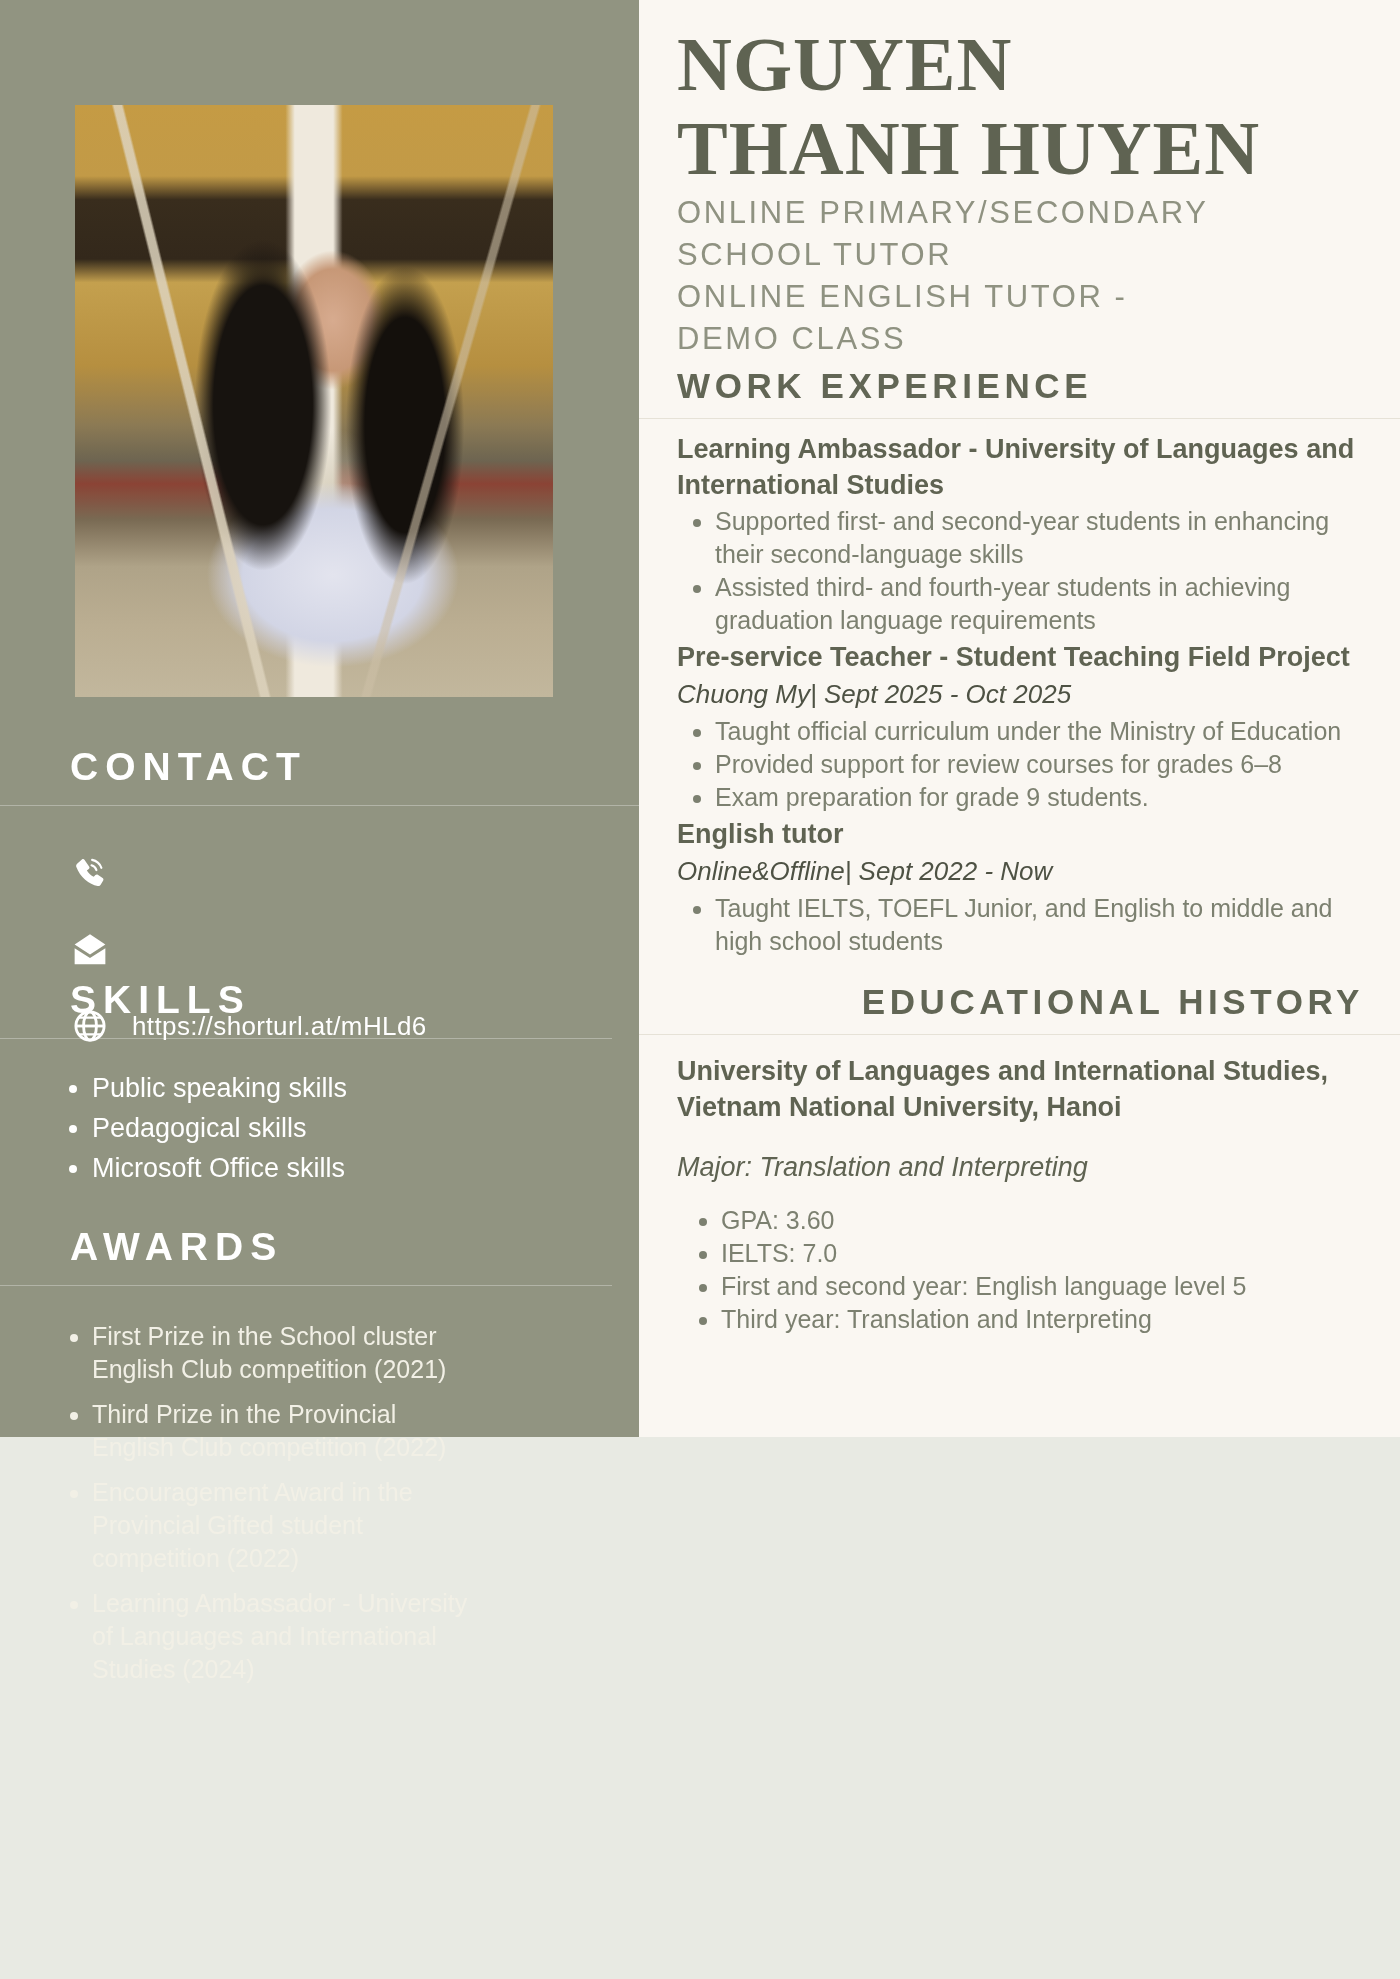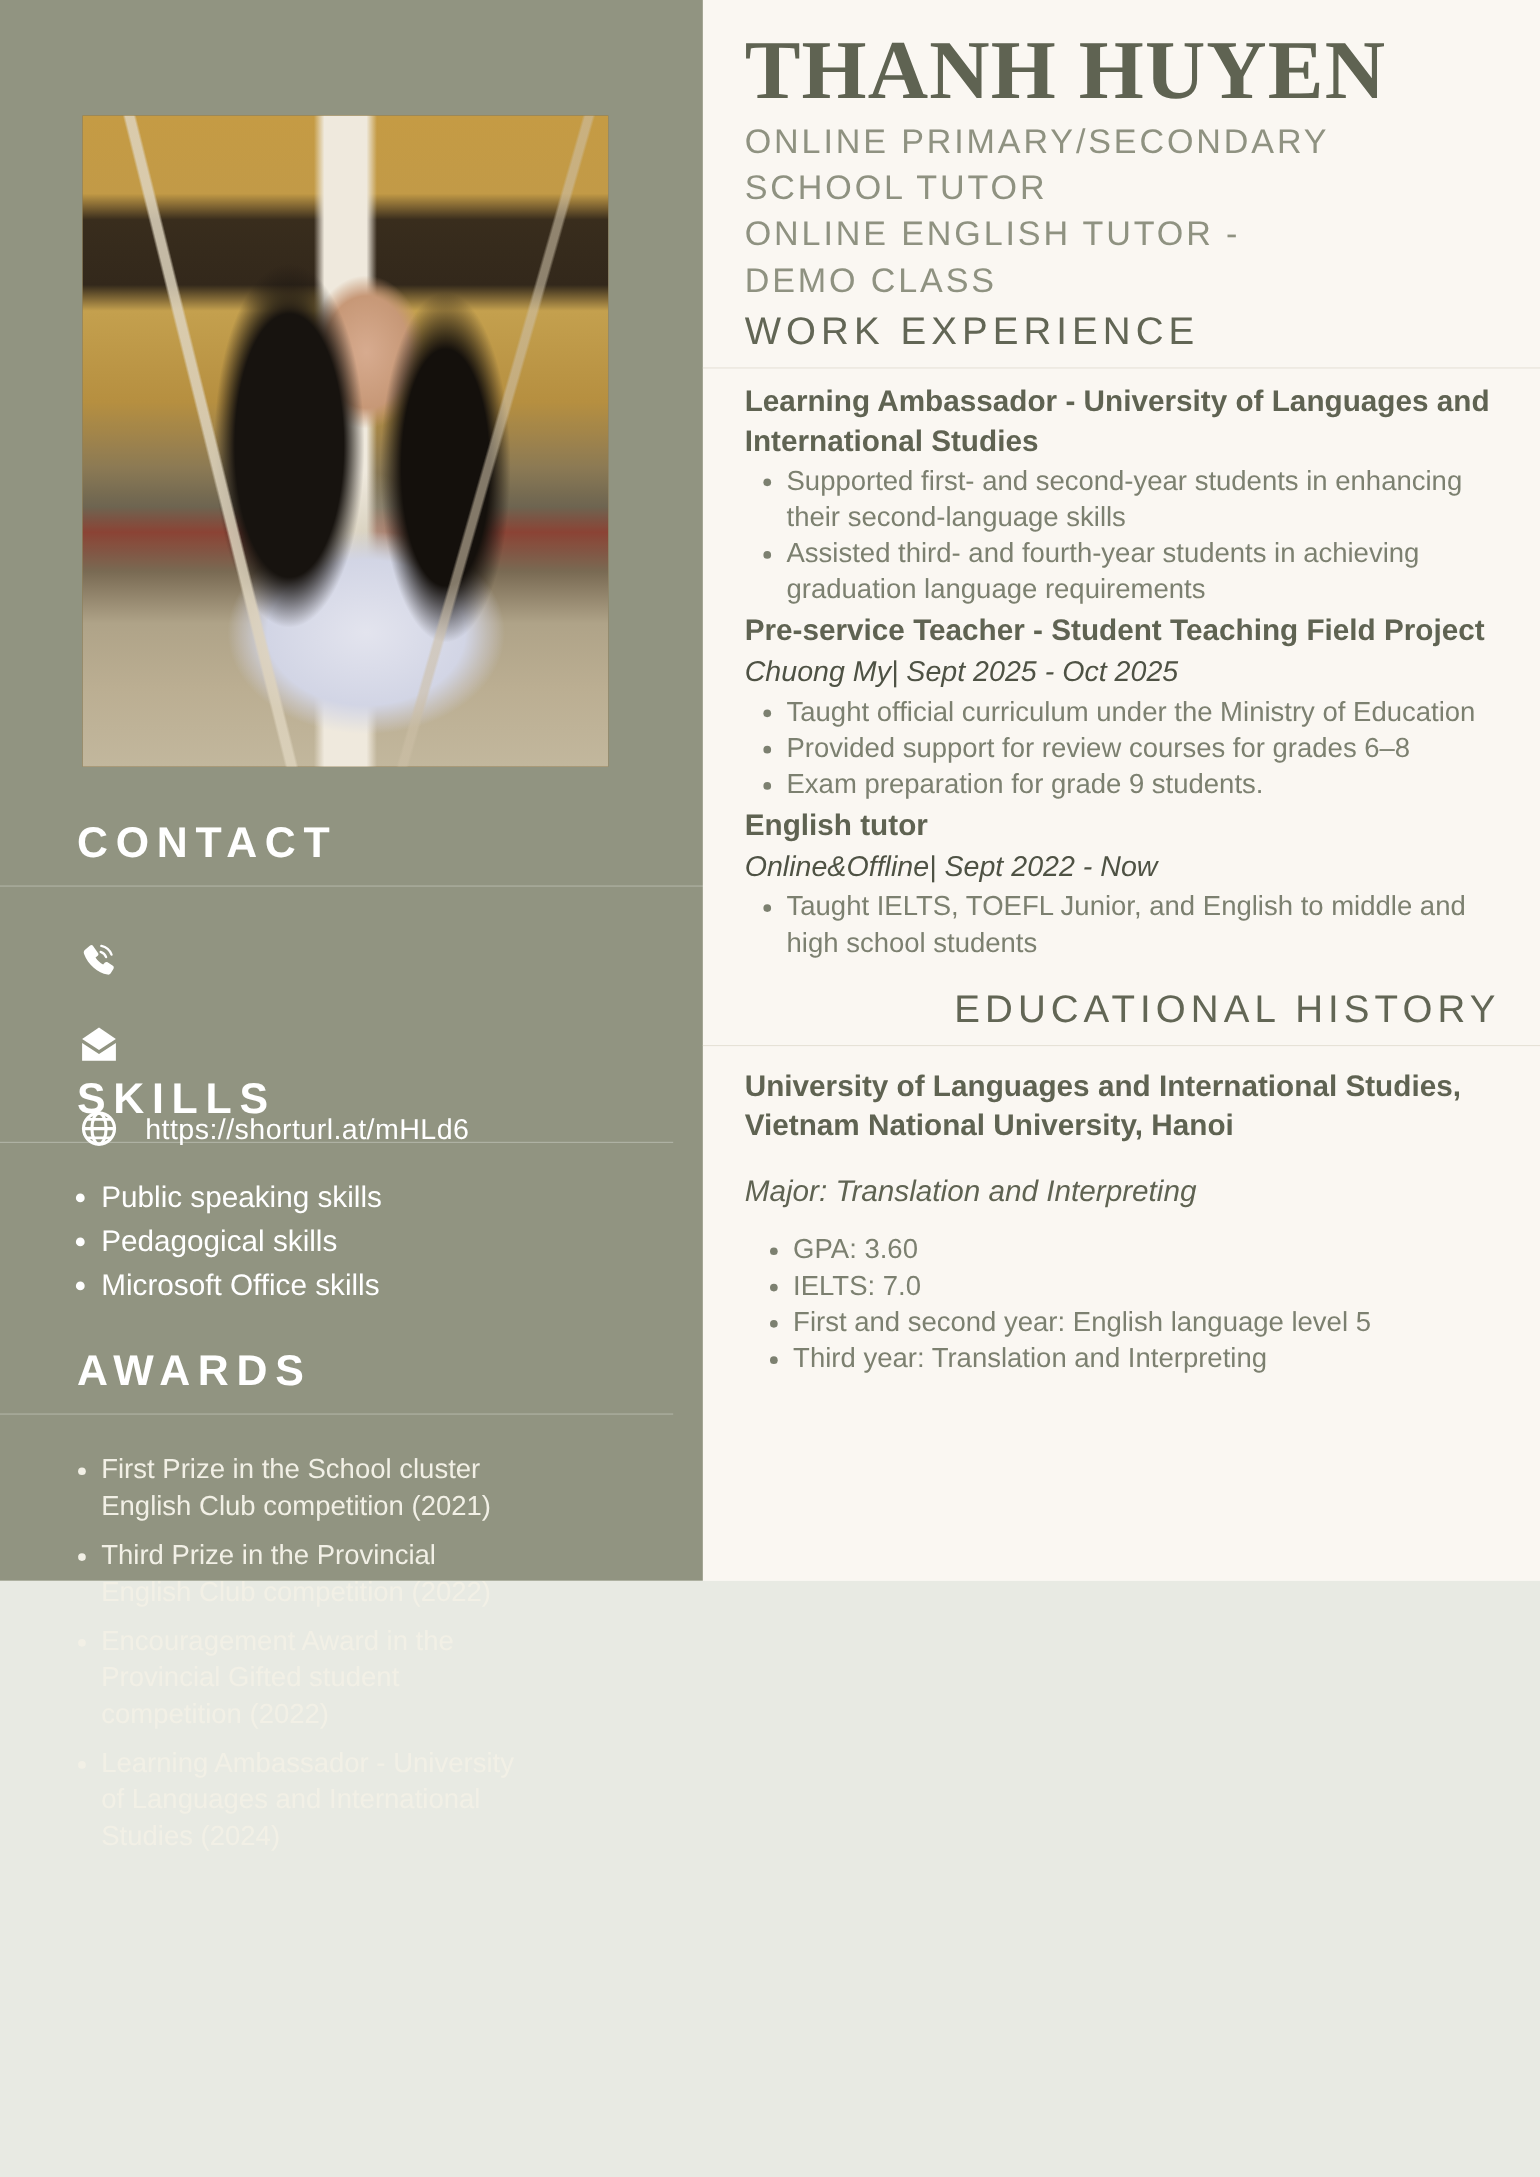--- a/index.html
+++ b/index.html
@@ -157,21 +157,21 @@
   #titles { padding: 2px 0 0 38px; }
   .title-line {
     font-size: 31px;
     line-height: 42px;
     color: #8f9281;
     letter-spacing: 2.6px;
   }
 
   .main-head {
     font-size: 35px;
-    font-weight: normal;
+    font-weight: bold;
     letter-spacing: 4.6px;
     color: #626655;
     padding: 6px 0 0 38px;
   }
   .main-head.right { text-align: right; padding: 0 36px 0 0; }
   .main-divider {
     height: 1px;
     background: #e6e2d7;
     width: 100%;
     margin-top: 12px;
@@ -293,20 +293,21 @@
         <li>Encouragement Award in the Provincial Gifted student competition (2022)</li>
         <li>Learning Ambassador - University of Languages and International Studies (2024)</li>
       </ul>
     </section>
 
   </aside>
 
   <main id="main">
 
     <div id="name-block">
+      <div class="name-line">NGUYEN</div>
       <div class="name-line">THANH HUYEN</div>
     </div>
 
     <div id="titles">
       <div class="title-line">ONLINE PRIMARY/SECONDARY</div>
       <div class="title-line">SCHOOL TUTOR</div>
       <div class="title-line">ONLINE ENGLISH TUTOR -</div>
       <div class="title-line">DEMO CLASS</div>
     </div>
 

